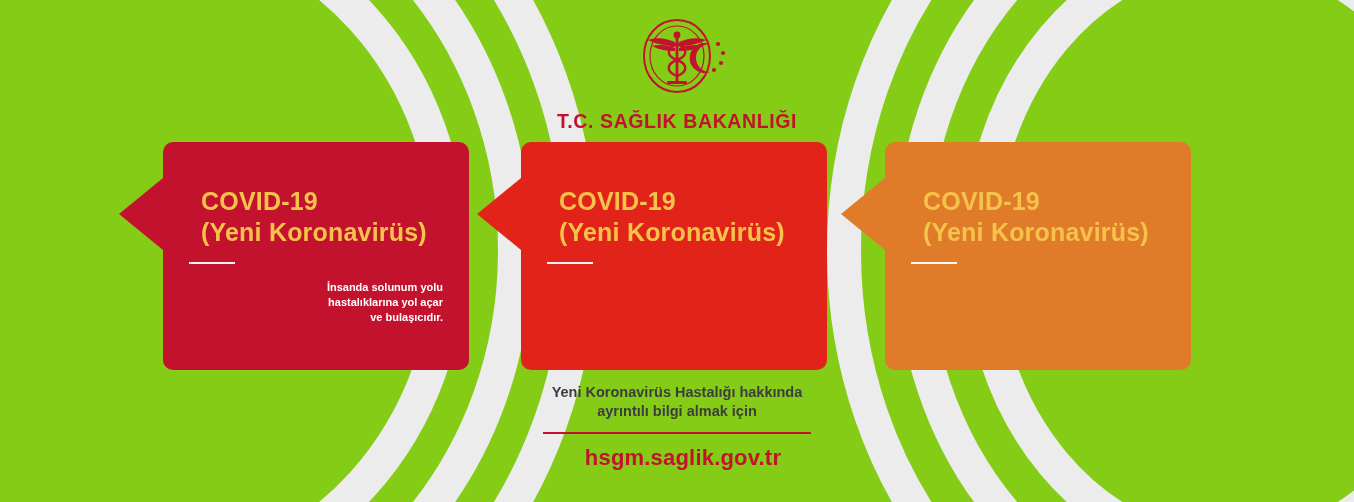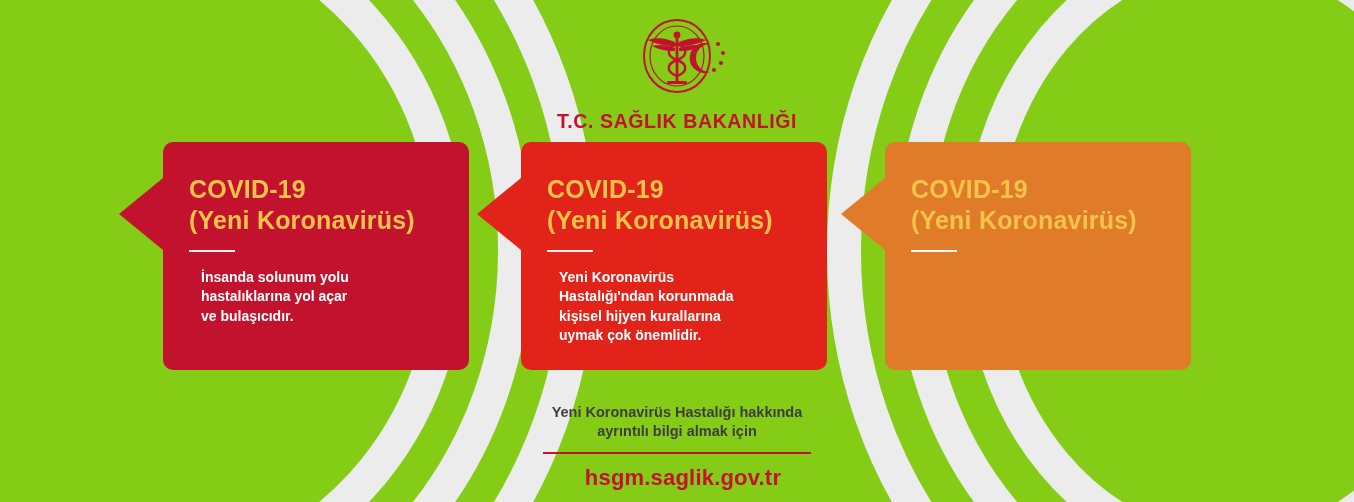--- a/index.html
+++ b/index.html
@@ -82,36 +82,37 @@
   .card-2 { left: 521px; background: #e2231a; }
   .card-3 { left: 885px; background: #e07b2a; }
 
   .card-title {
     color: #f6c34a;
     font-size: 25px;
     font-weight: bold;
     line-height: 1.24;
     letter-spacing: 0.2px;
     white-space: pre-line;
-    margin: 0;
+    margin: 12px;
   }
   .card-rule {
     width: 46px;
     height: 2px;
     background: #ffffff;
     margin: 14px 0 16px 0;
     opacity: 0.95;
   }
   .card-body {
     color: #ffffff;
-    font-size: 14px;
+    font-size: 11px;
     font-weight: bold;
     line-height: 1.38;
     white-space: pre-line;
-    margin: 12px;
+    margin: 0;
+    text-align: right;
   }
 
   
   .notch {
     position: absolute;
     top: 36px;
     width: 0;
     height: 0;
   }
   .notch-shadow {
@@ -142,21 +143,21 @@
     left: 841px;
     border-top: 36px solid transparent;
     border-bottom: 36px solid transparent;
     border-right: 44px solid #e07b2a;
   }
   .notch-3s { left: 853px; }
 
   
   .footer {
     position: absolute;
-    top: 403px;
+    top: 383px;
     left: 0;
     width: 1354px;
     text-align: center;
   }
   .footer-text {
     font-size: 14.5px;
     font-weight: bold;
     color: #3d3d3d;
     line-height: 1.3;
     white-space: pre-line;
@@ -246,24 +247,20 @@
 ve bulaşıcıdır.</div>
     </div>
 
     <div class="notch-shadow notch-2s"></div>
     <div class="notch notch-2"></div>
     <div class="card card-2">
       <div class="shadow"></div>
       <div class="card-title">COVID-19
 (Yeni Koronavirüs)</div>
       <div class="card-rule"></div>
-      <div class="card-body">Yeni Koronavirüs
-Hastalığı'ndan korunmada
-kişisel hijyen kurallarına
-uymak çok önemlidir.</div>
     </div>
 
     <div class="notch-shadow notch-3s"></div>
     <div class="notch notch-3"></div>
     <div class="card card-3">
       <div class="shadow"></div>
       <div class="card-title">COVID-19
 (Yeni Koronavirüs)</div>
       <div class="card-rule"></div>
     </div>

